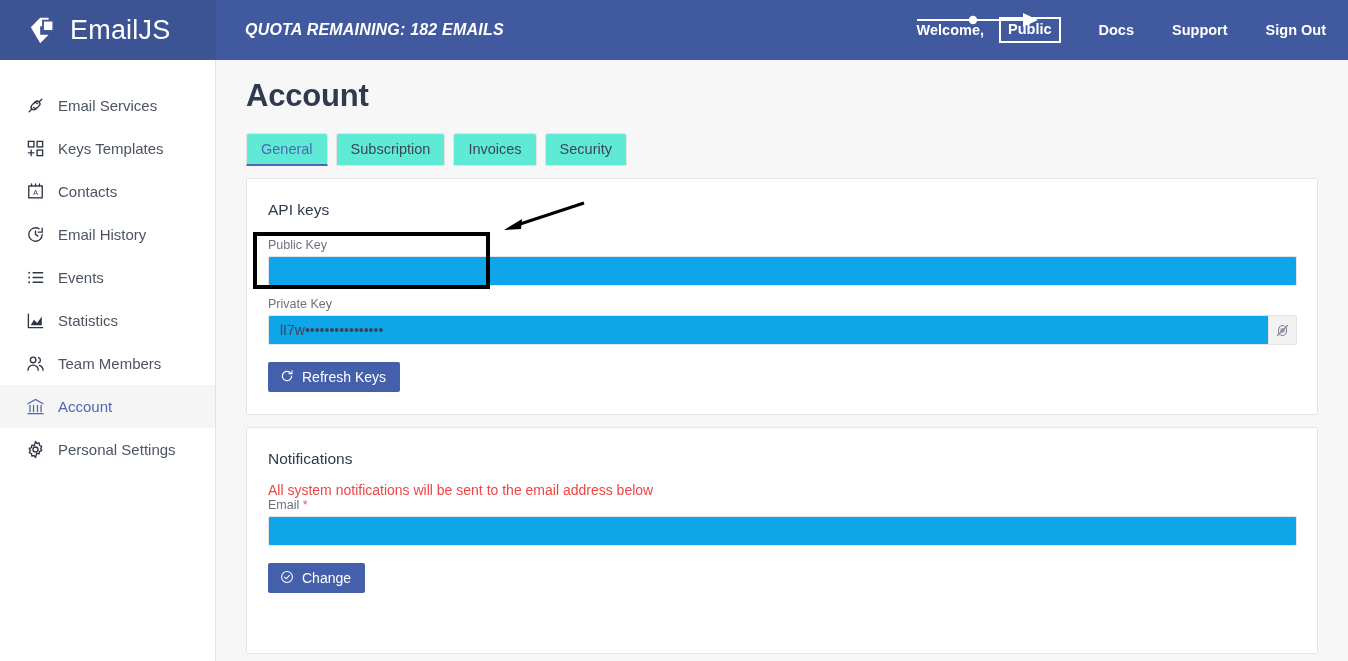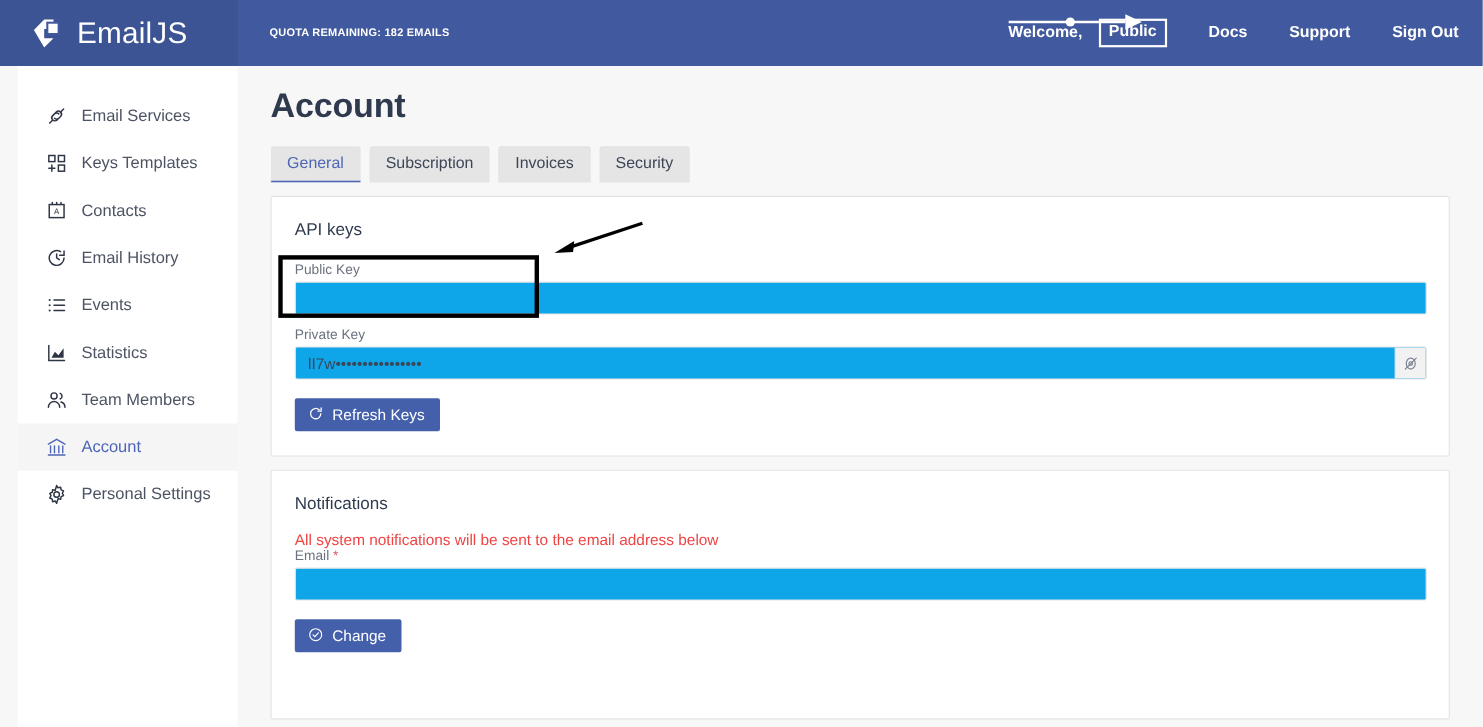--- a/index.html
+++ b/index.html
@@ -25,22 +25,22 @@
     background: #3c5394;
     display: flex; align-items: center; padding-left: 28px;
     flex: 0 0 216px;
   }
   .brand-logo { width: 30px; height: 30px; flex: 0 0 30px; }
   .brand-name {
     color: #ffffff; font-size: 27px; letter-spacing: .2px;
     margin-left: 12px; font-weight: 400;
   }
   .quota {
-    color: #ffffff; font-size: 10px; font-weight: bold;
-    letter-spacing: .2px; margin-left: 29px; white-space: nowrap;
+    color: #ffffff; font-size: 16px; font-weight: bold;
+    letter-spacing: .2px; margin-left: 29px; white-space: nowrap; font-style: italic;
   }
   .nav-right {
     margin-left: auto; display: flex; align-items: center;
     padding-right: 22px; gap: 12px;
   }
   .welcome {
     color: #ffffff; font-size: 14.5px; font-weight: bold; white-space: nowrap;
   }
   .username-box {
     color: #ffffff; font-size: 14.5px; font-weight: bold;
@@ -51,21 +51,21 @@
     color: #ffffff; font-size: 14.5px; font-weight: bold;
     margin-left: 26px; text-decoration: none; white-space: nowrap;
   }
   .arrow-anno-top {
     position: absolute; left: 915px; top: 8px;
     width: 125px; height: 26px; pointer-events: none;
   }
 
   
   .sidebar {
-    position: absolute; top: 60px; left: 16px;
+    position: absolute; top: 60px; left: 0;
     width: 216px; height: 601px;
     background: #ffffff;
     border-right: 1px solid #e2e2e4;
     padding-top: 24px;
   }
   .side-item {
     display: flex; align-items: center;
     height: 43px; padding-left: 26px;
     color: #4c5463; font-size: 15px; text-decoration: none;
     white-space: nowrap;
@@ -82,21 +82,21 @@
     position: absolute; top: 60px; left: 216px;
     width: 1132px; height: 601px;
     background: #f7f7f8; overflow: hidden;
   }
   .page-title {
     color: #2f3a4f; font-size: 31px; font-weight: bold;
     margin: 18px 0 0 30px; letter-spacing: -.2px;
   }
   .tabs { display: flex; margin: 19px 0 0 30px; gap: 8px; }
   .tab {
-    background: #e5e5e5; border: 1px solid #e3e3e5;
+    background: #5eead4; border: 1px solid #e3e3e5;
     border-radius: 3px 3px 0 0;
     padding: 7px 14px 7px 14px;
     font-size: 14.5px; color: #3d4657;
     cursor: default; line-height: 1.2;
   }
   .tab.active {
     color: #4e66b5; border-bottom: 2px solid #4e66b5;
     padding-bottom: 6px;
   }
 

